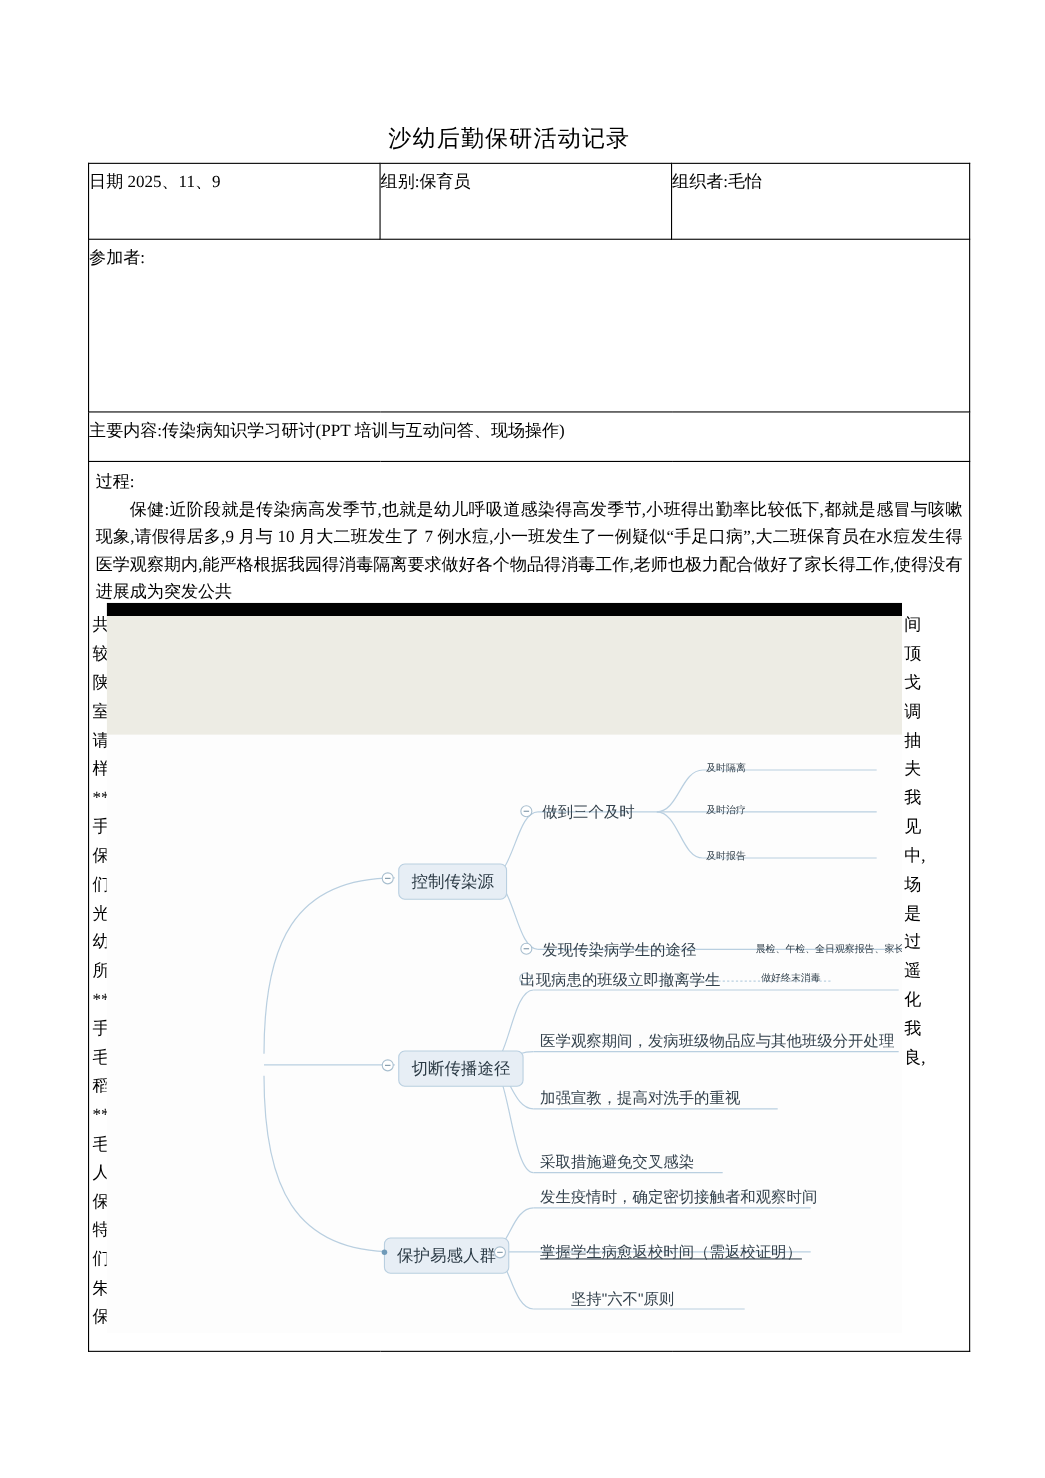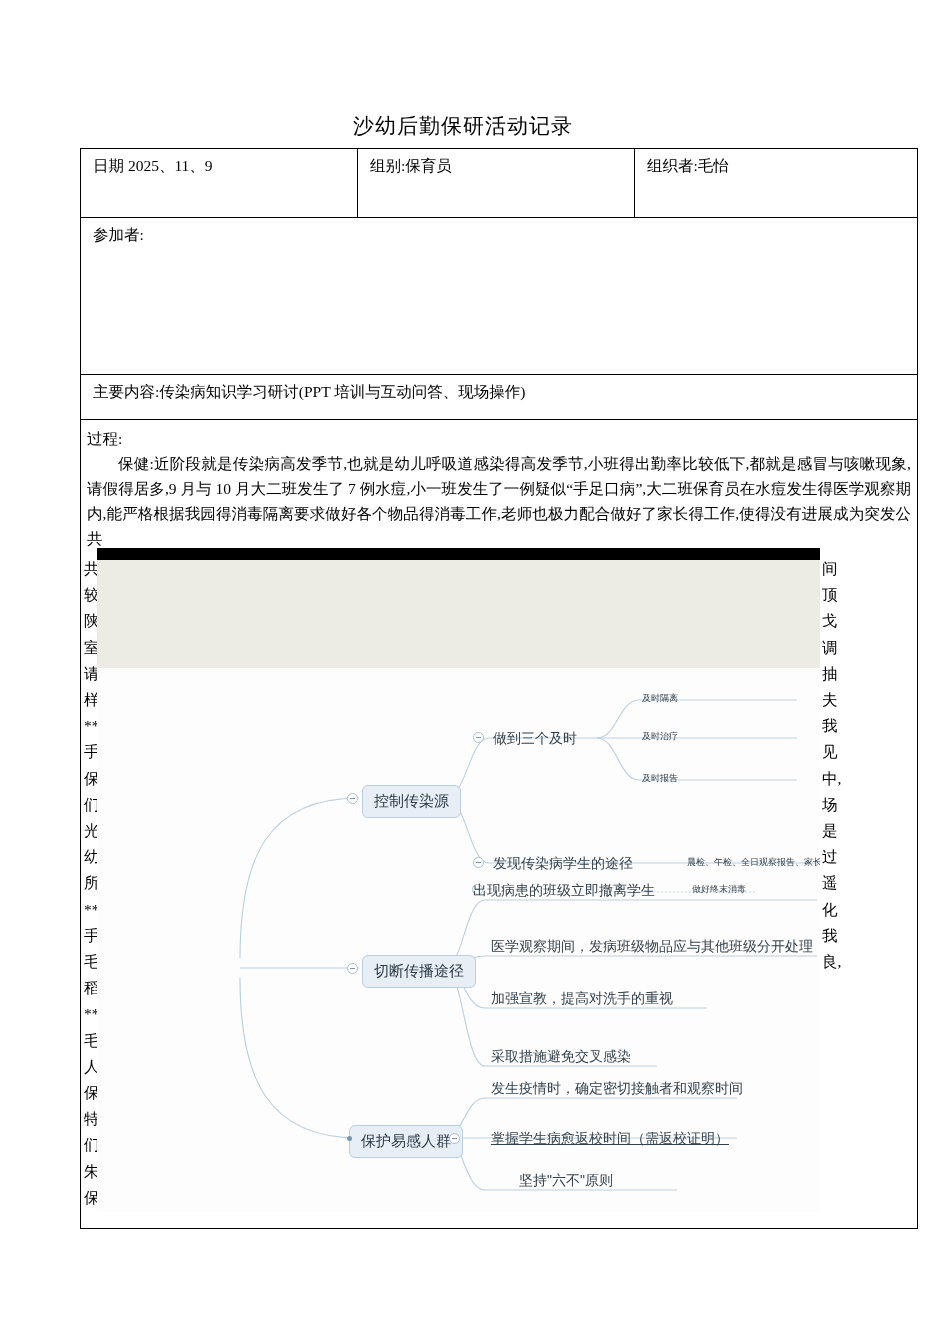--- a/index.html
+++ b/index.html
@@ -25,21 +25,21 @@
   
   .tbl{
     position:absolute;left:80px;top:148px;
     width:790px;
     border-collapse:collapse;
     table-layout:fixed;
   }
   .tbl td{
     border:1px solid #000;
     vertical-align:top;
-    padding:6px 8px 0 12px;
+    padding:6px 8px 0 0;
     font-size:15.5px;
     line-height:1.45;
   }
   .r-head td{height:62px;}
   .c1{width:256px;}
   .c2{width:256px;}
   .c3{width:262px;margin-left:24px;}
   .r-part td{height:150px;}
   .r-main td{height:38px;margin-top:36px;}
   .r-proc td{height:0;padding:0;}

